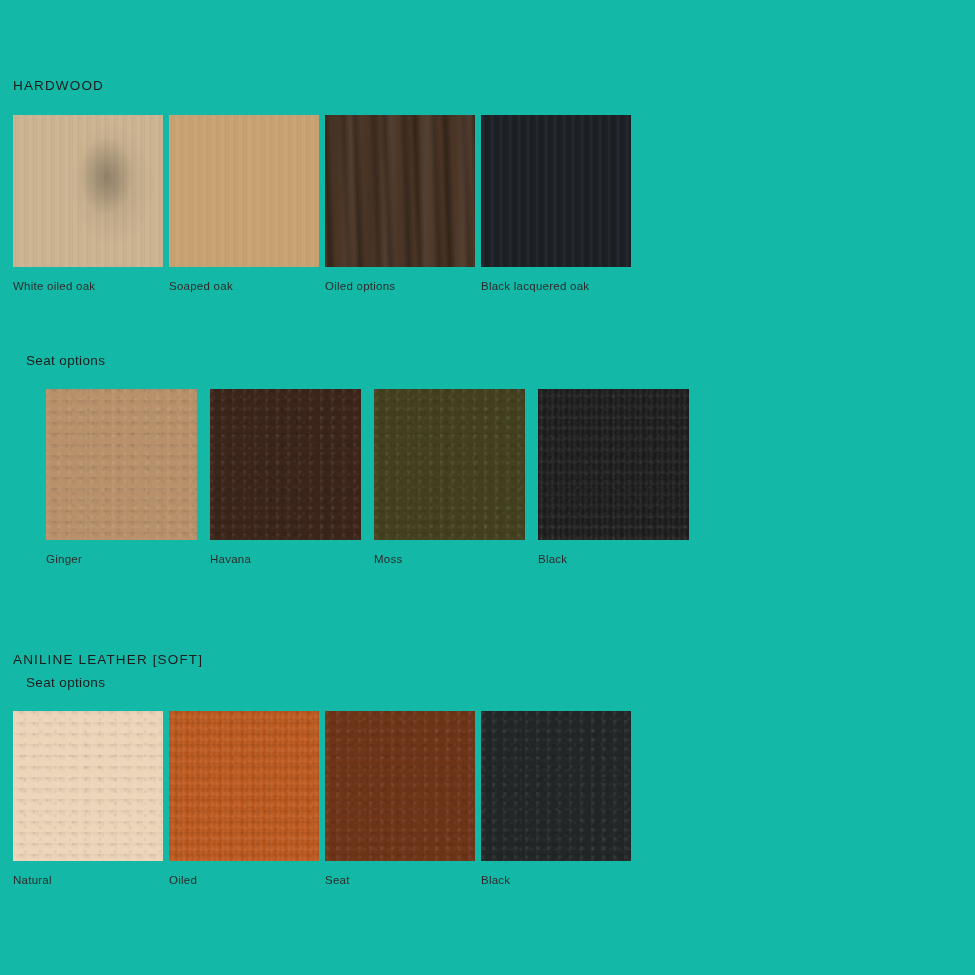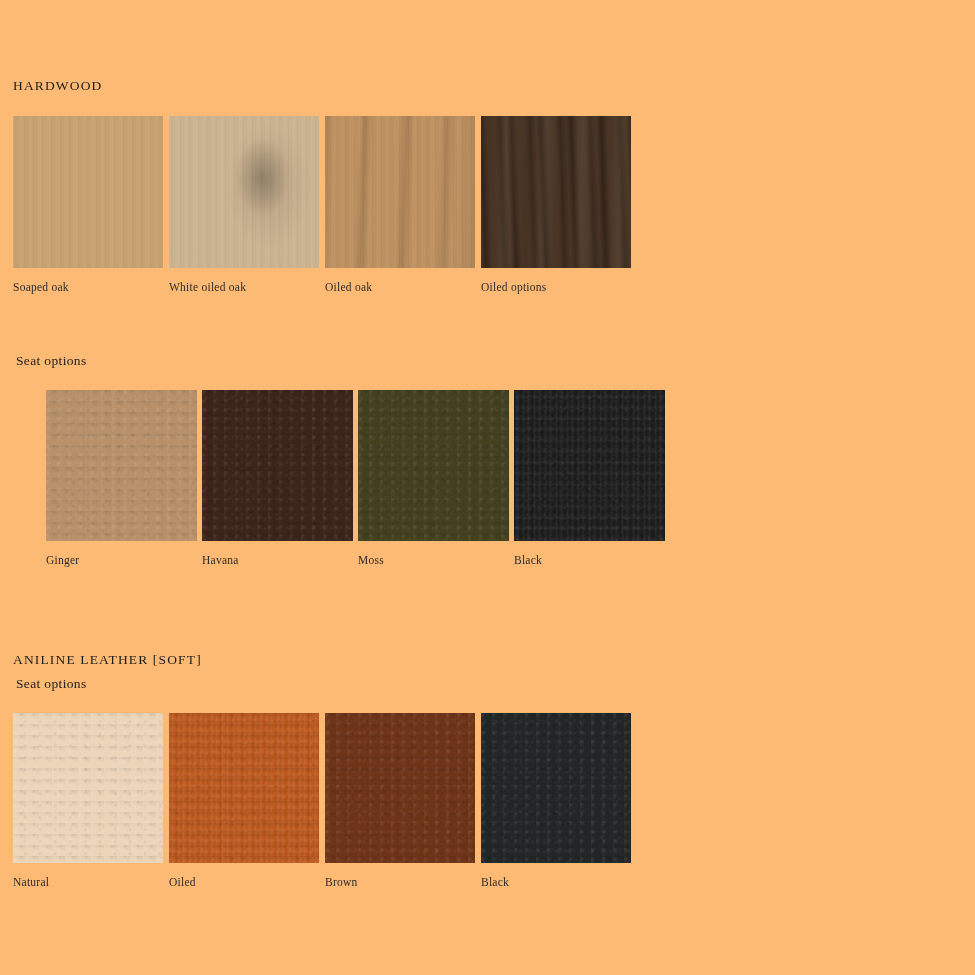--- a/index.html
+++ b/index.html
@@ -14,44 +14,43 @@
   body {
     font-family: "Liberation Sans", sans-serif;
     color: #1a1a1a;
     -webkit-font-smoothing: antialiased;
   }
 
   .page {
     position: relative;
     width: 975px;
     height: 975px;
-    background: #fdba74;
+    background: #14b8a6;
     overflow: hidden;
-    font-family: Liberation Serif, serif;
   }
 
   
   .section { position: absolute; left: 0; width: 975px; }
 
   .section-title {
     font-size: 13.5px;
     letter-spacing: 1.15px;
     color: #1c1c1c;
     font-weight: 400;
     margin: 0;
     padding-left: 13px;
     white-space: nowrap;
   }
   .section-subtitle {
     font-size: 13.5px;
     letter-spacing: 0.35px;
     color: #1c1c1c;
     font-weight: 400;
     margin: 0;
-    padding-left: 16px;
+    padding-left: 26px;
     padding-top: 8px;
     white-space: nowrap;
   }
 
   
   .swatch-row {
     position: relative;
     padding-left: 13px;
     display: flex;
     flex-direction: row;
@@ -75,21 +74,21 @@
     white-space: nowrap;
     display: block;
   }
 
   
   .row-hardwood .swatch { width: 150px; height: 152px; }
   .row-hardwood .swatch-cell { width: 150px; }
   .row-hardwood .swatch-cell { margin-right: 6px; }
 
   .row-spectrum .swatch { width: 151px; height: 151px; }
-  .row-spectrum .swatch-cell { width: 151px; margin-right: 5px; padding-left: 33px; }
+  .row-spectrum .swatch-cell { width: 151px; margin-right: 13px; padding-left: 33px; }
 
   .row-soft .swatch { width: 150px; height: 150px; }
   .row-soft .swatch-cell { width: 150px; margin-right: 6px; }
 
   
   .grain {
     position: absolute;
     inset: 0;
     pointer-events: none;
   }
@@ -179,50 +178,49 @@
 <body>
 
 <div class="page">
 
   <div class="section" style="top:78px;">
     <h2 class="section-title">HARDWOOD</h2>
 
     <div class="swatch-row row-hardwood" style="margin-top:22px;">
 
       <div class="swatch-cell">
-        <span class="swatch" style="background:#c8a271;">
-          <span class="grain fine"></span>
-        </span>
-        <span class="swatch-label">Soaped oak</span>
-      </div>
-
-      <div class="swatch-cell">
         <span class="swatch" style="background:#ccb491;">
           <span class="grain fine"></span>
           <span class="grain knot"></span>
         </span>
         <span class="swatch-label">White oiled oak</span>
       </div>
 
       <div class="swatch-cell">
-        <span class="swatch" style="background:#bf9160;">
+        <span class="swatch" style="background:#c8a271;">
           <span class="grain fine"></span>
-          <span class="grain streak"></span>
-        </span>
-        <span class="swatch-label">Oiled oak</span>
-      </div>
+        </span>
+        <span class="swatch-label">Soaped oak</span>
+      </div>
+
 
       <div class="swatch-cell">
         <span class="swatch" style="background:#4b3626;">
           <span class="grain wavy"></span>
           <span class="grain wide"></span>
         </span>
         <span class="swatch-label">Oiled options</span>
       </div>
 
+      <div class="swatch-cell">
+        <span class="swatch" style="background:#1d2127;">
+          <span class="grain vsoft"></span>
+        </span>
+        <span class="swatch-label">Black lacquered oak</span>
+      </div>
 
     </div>
   </div>
 
   <div class="section" style="top:345px;">
     <p class="section-subtitle">Seat options</p>
 
     <div class="swatch-row row-spectrum" style="margin-top:21px;">
 
       <div class="swatch-cell">
@@ -282,21 +280,21 @@
           <span class="leather sheen"></span>
         </span>
         <span class="swatch-label">Oiled</span>
       </div>
 
       <div class="swatch-cell">
         <span class="swatch" style="background:#6e3418;">
           <span class="leather"></span>
           <span class="leather sheen"></span>
         </span>
-        <span class="swatch-label">Brown</span>
+        <span class="swatch-label">Seat</span>
       </div>
 
       <div class="swatch-cell">
         <span class="swatch" style="background:#232626;">
           <span class="leather"></span>
           <span class="leather sheen"></span>
         </span>
         <span class="swatch-label">Black</span>
       </div>
 

